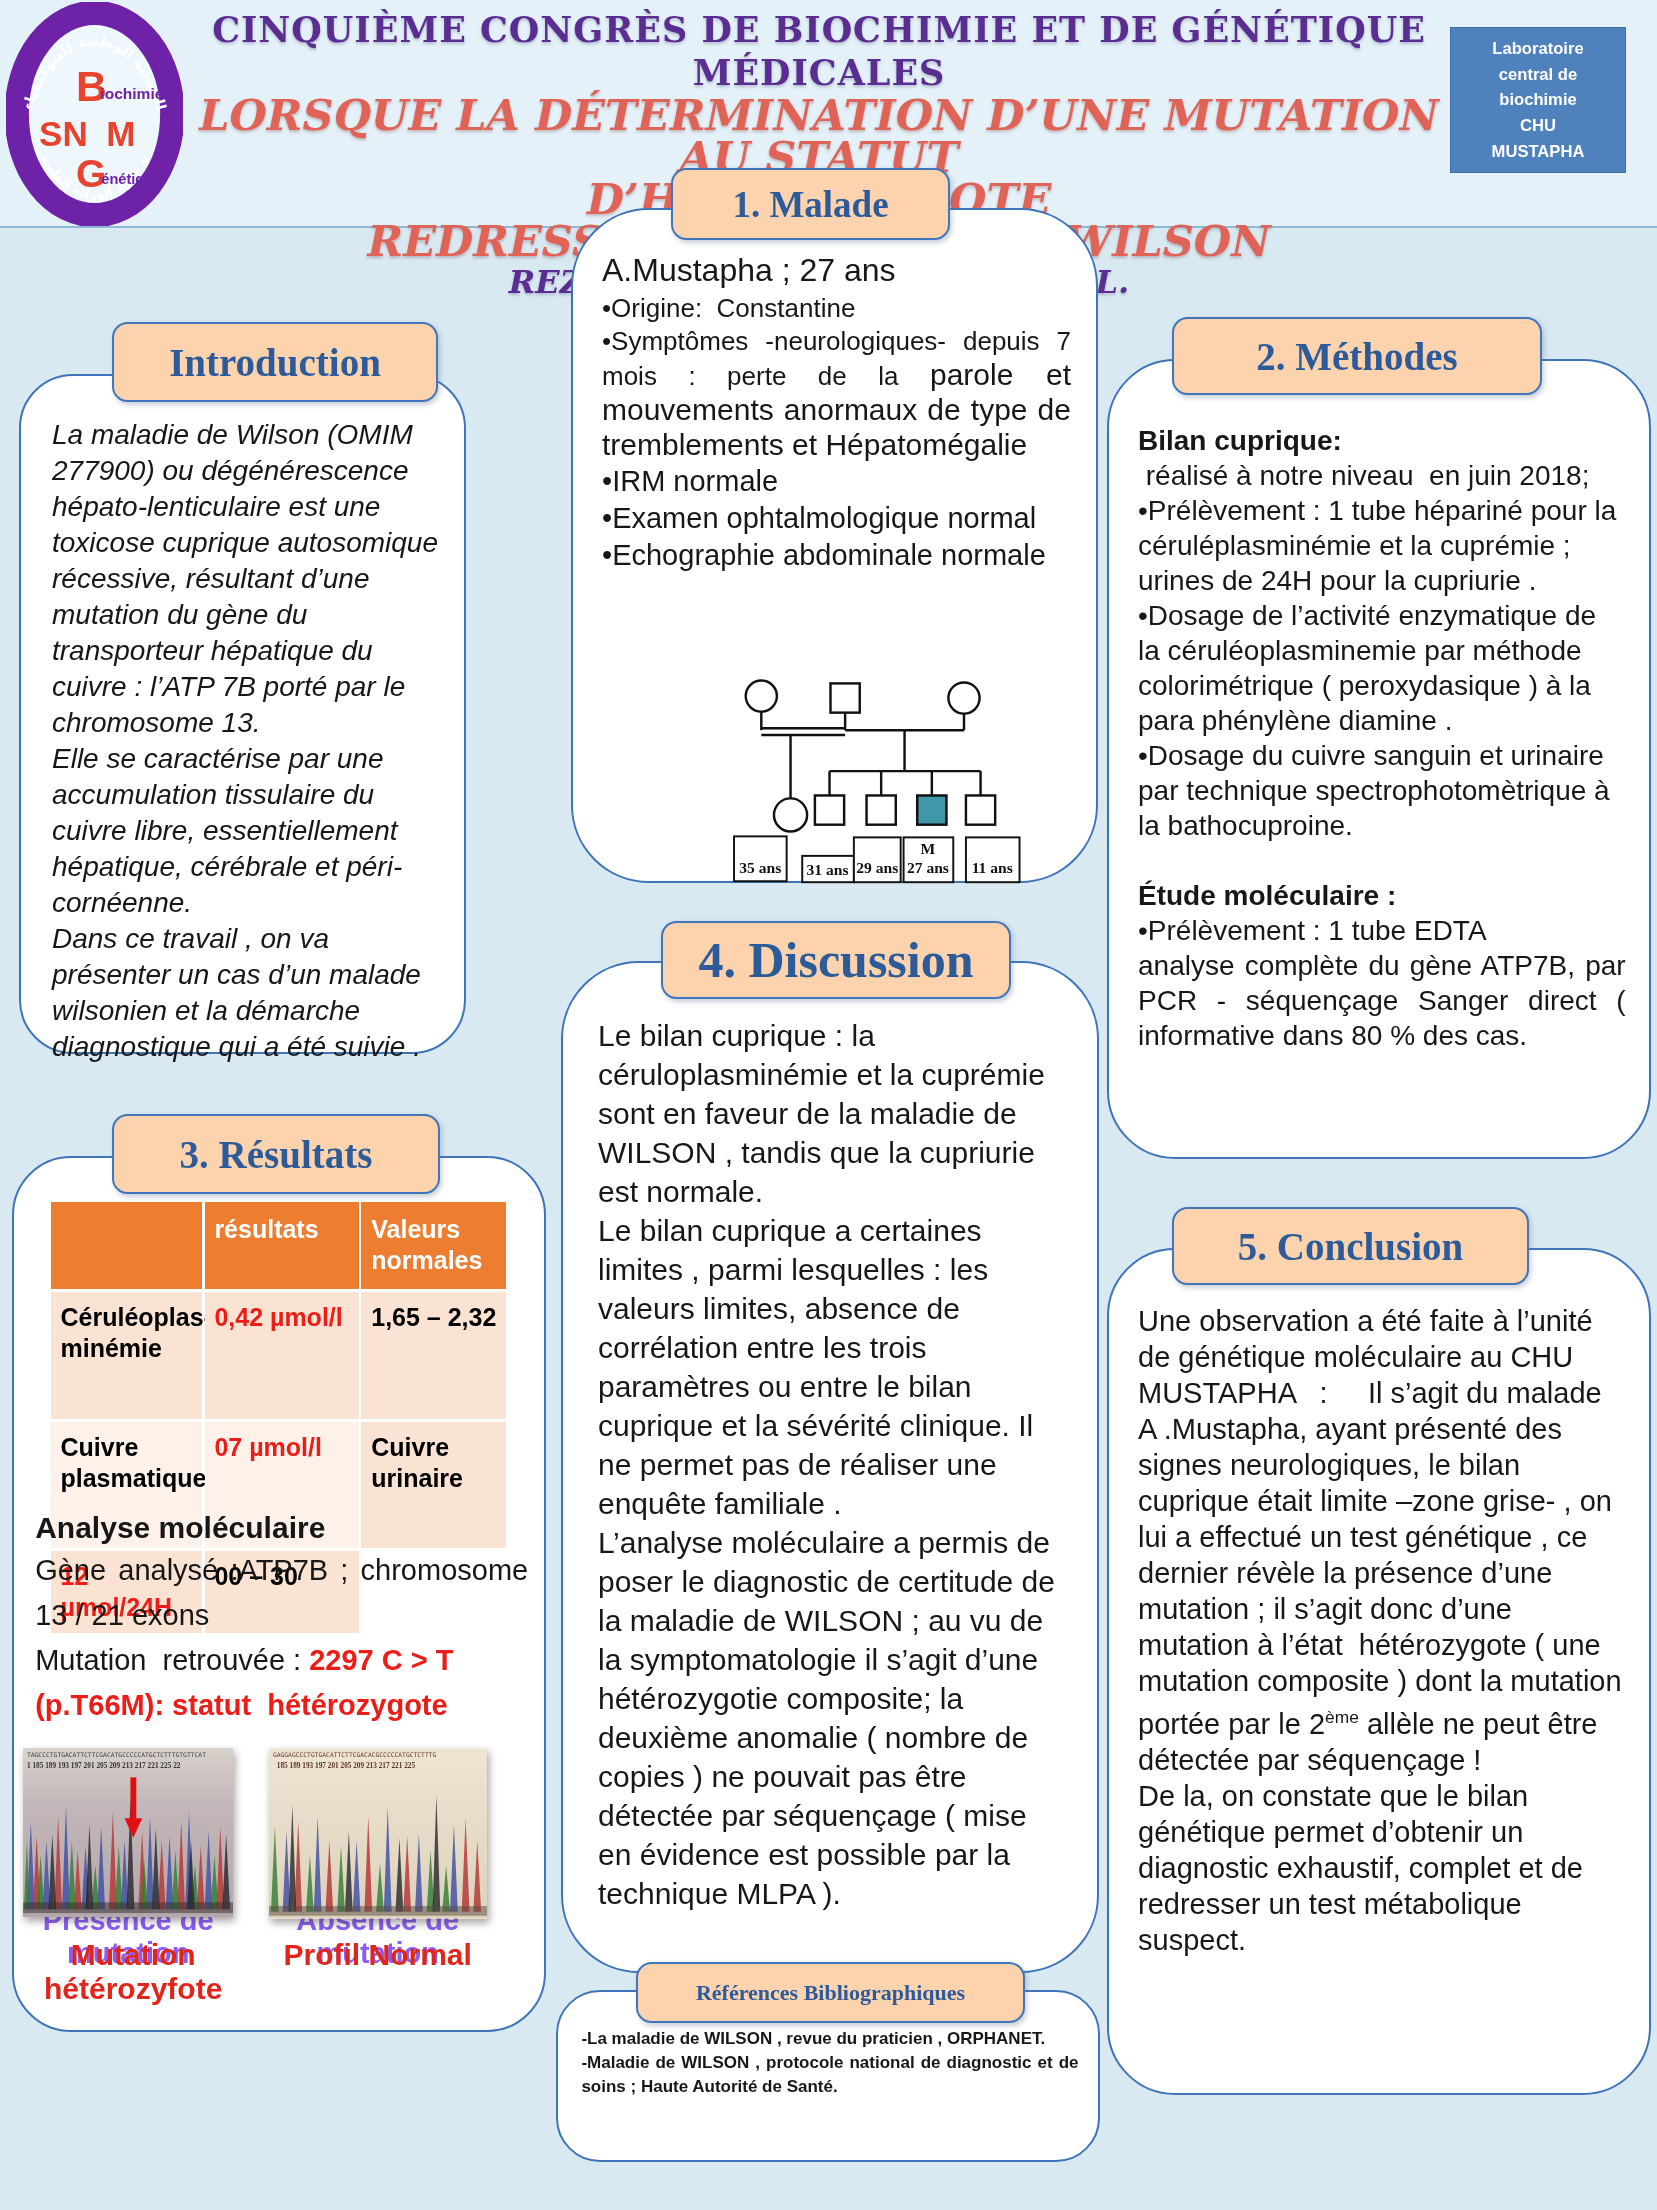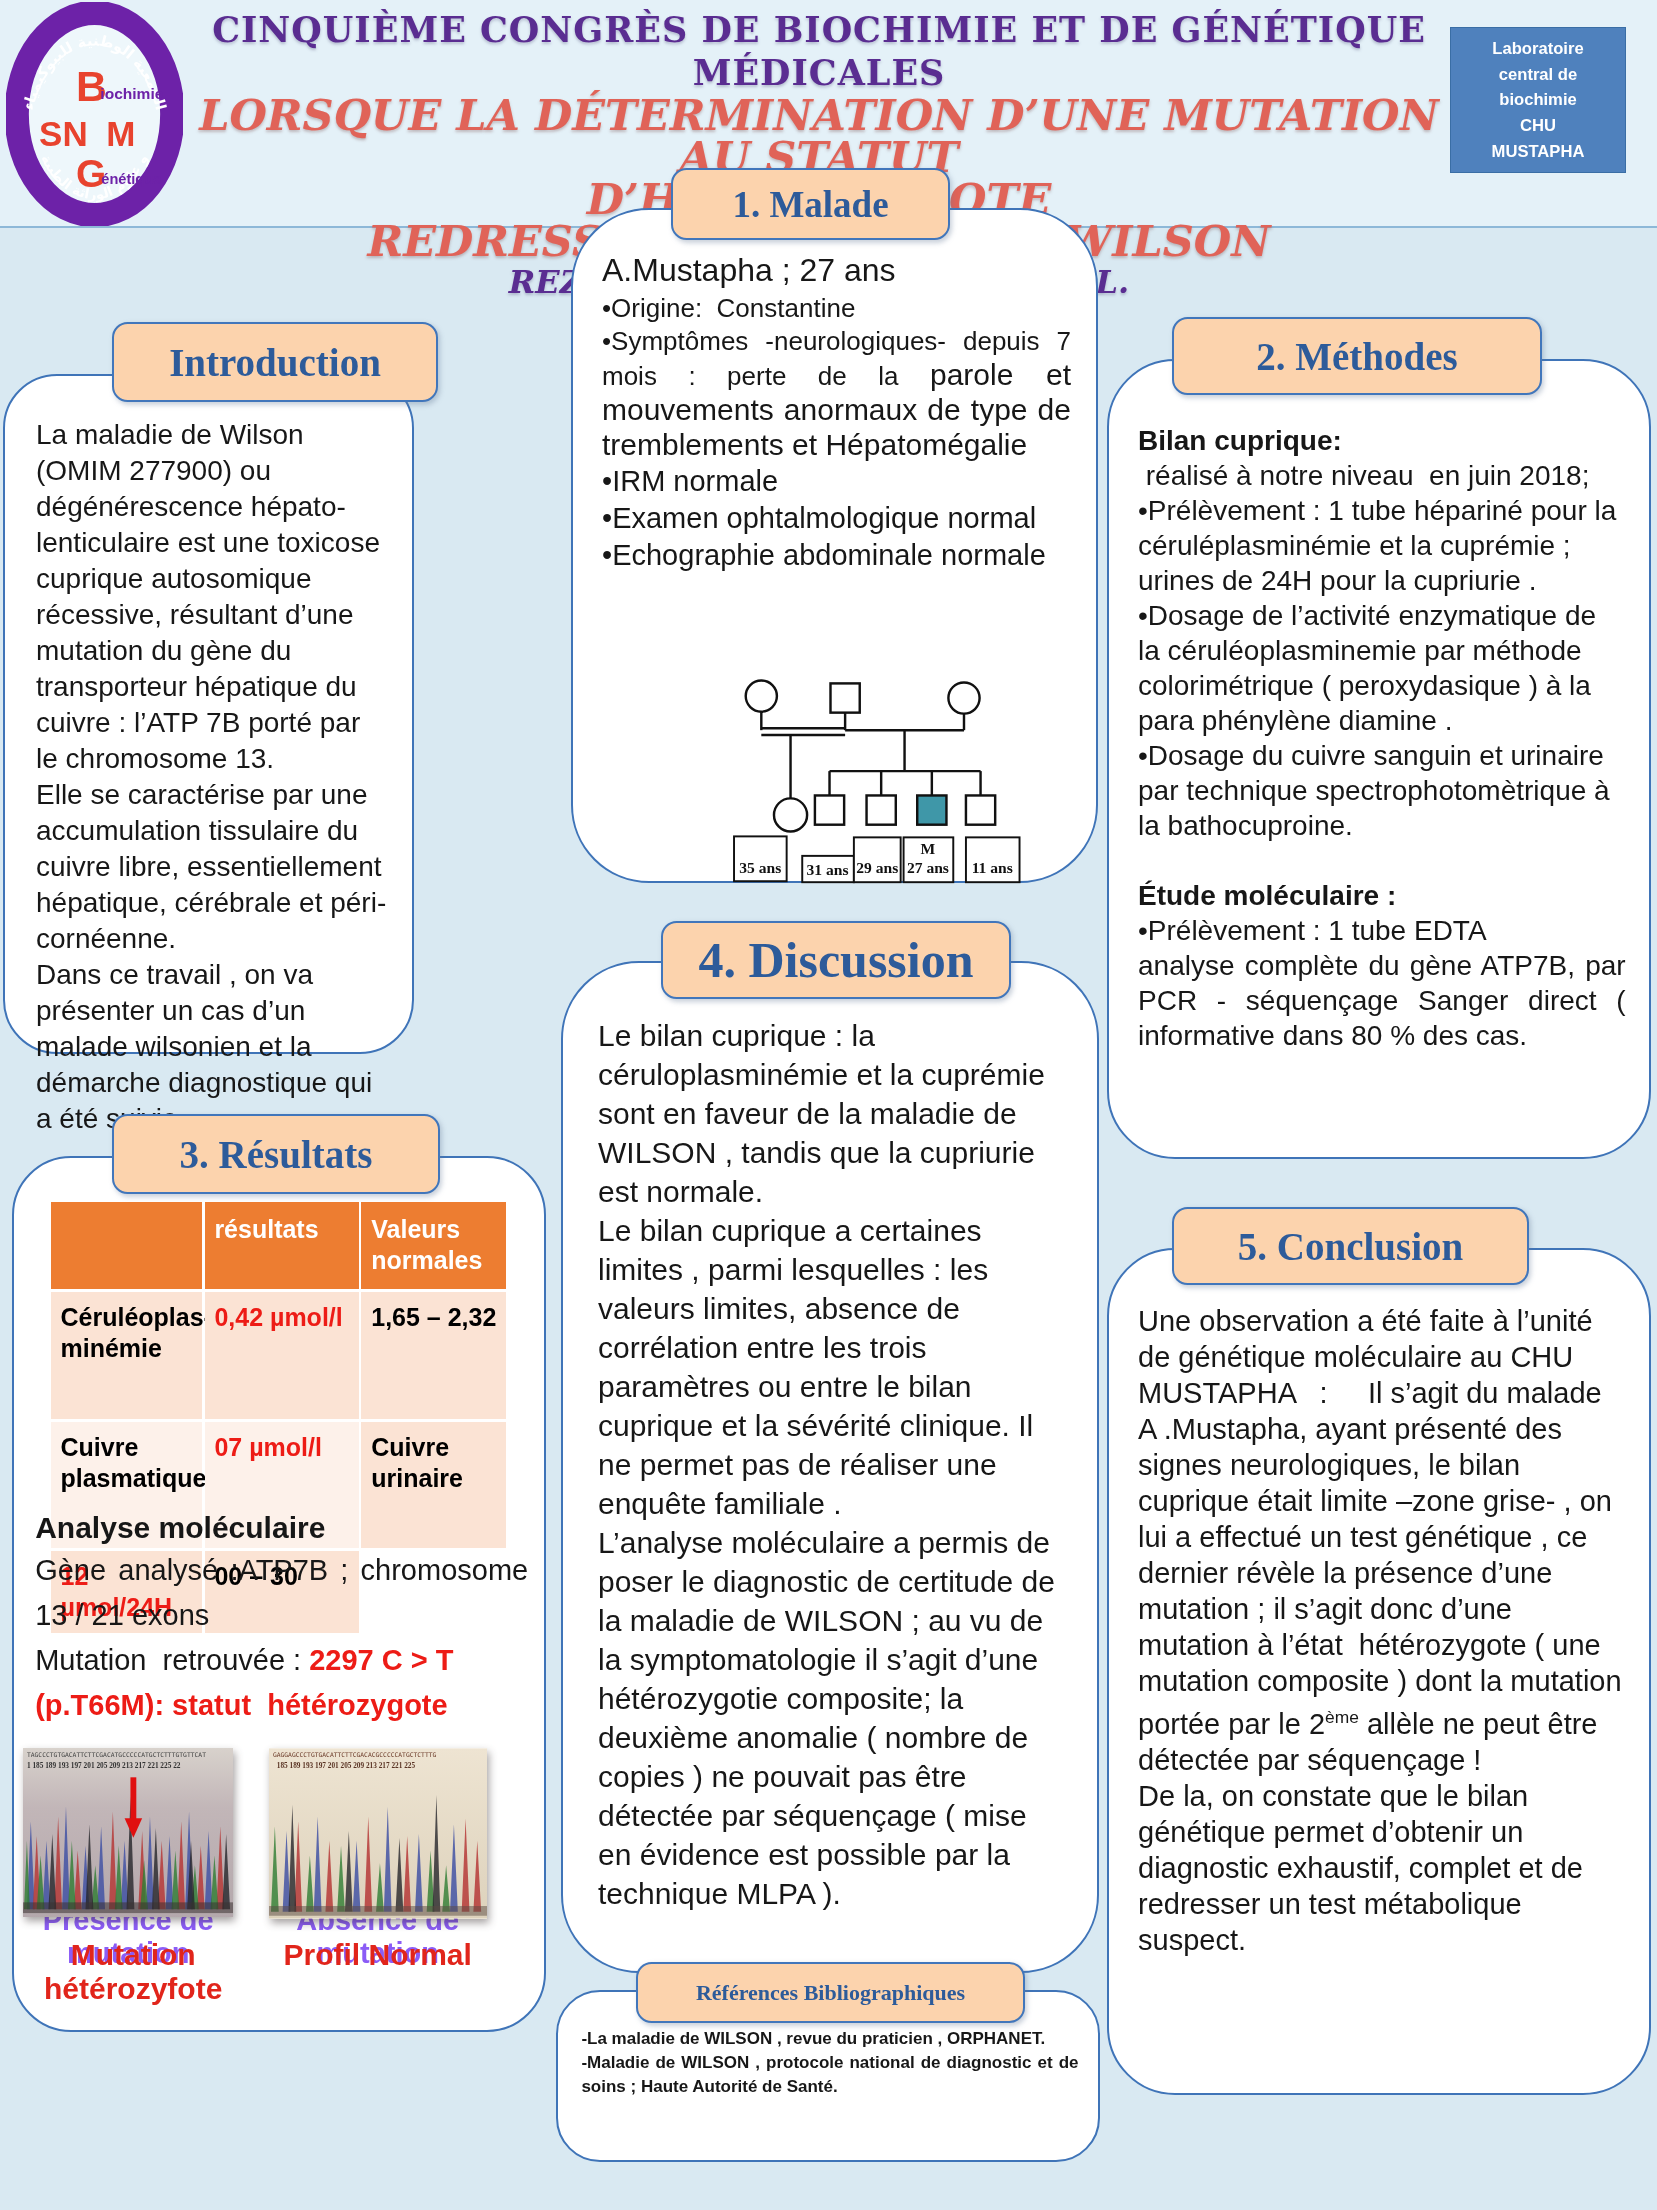--- a/index.html
+++ b/index.html
@@ -25,21 +25,21 @@
          display:flex;align-items:center;justify-content:center;z-index:5;
          font-family:"Liberation Serif",serif;font-weight:bold;color:#2d5b9a;
          box-shadow:2px 2.9px 4.9px rgba(100,120,150,.35);}
   .body-txt{color:#171717;}
   .just{text-align:justify;}
   .pre{white-space:pre-wrap;}
   p{margin:0;}
   sup{font-size:0.6em;}
 
   
-  #intro-box{left:3px;top:374px;width:411px;height:680px;border-radius:54px;}
+  #intro-box{left:19px;top:374px;width:447px;height:680px;border-radius:54px;font-style:italic;}
   #intro-head{left:112px;top:322px;width:322px;height:76px;font-size:39px;}
   #intro-body{padding:41px 25px 0 31px;font-size:28px;line-height:36px;}
 
   
   #malade-box{left:571px;top:208px;width:527px;height:675px;border-radius:78px;}
   #malade-head{left:671px;top:168px;width:275px;height:68px;font-size:37px;}
   #malade-body{padding:39px 25px 0 29px;font-size:26px;line-height:33px;}
   .m-name{font-size:32px;line-height:43px;}
   .m-big{font-size:30px;}
   .m-b30{font-size:29px;line-height:37px;}

